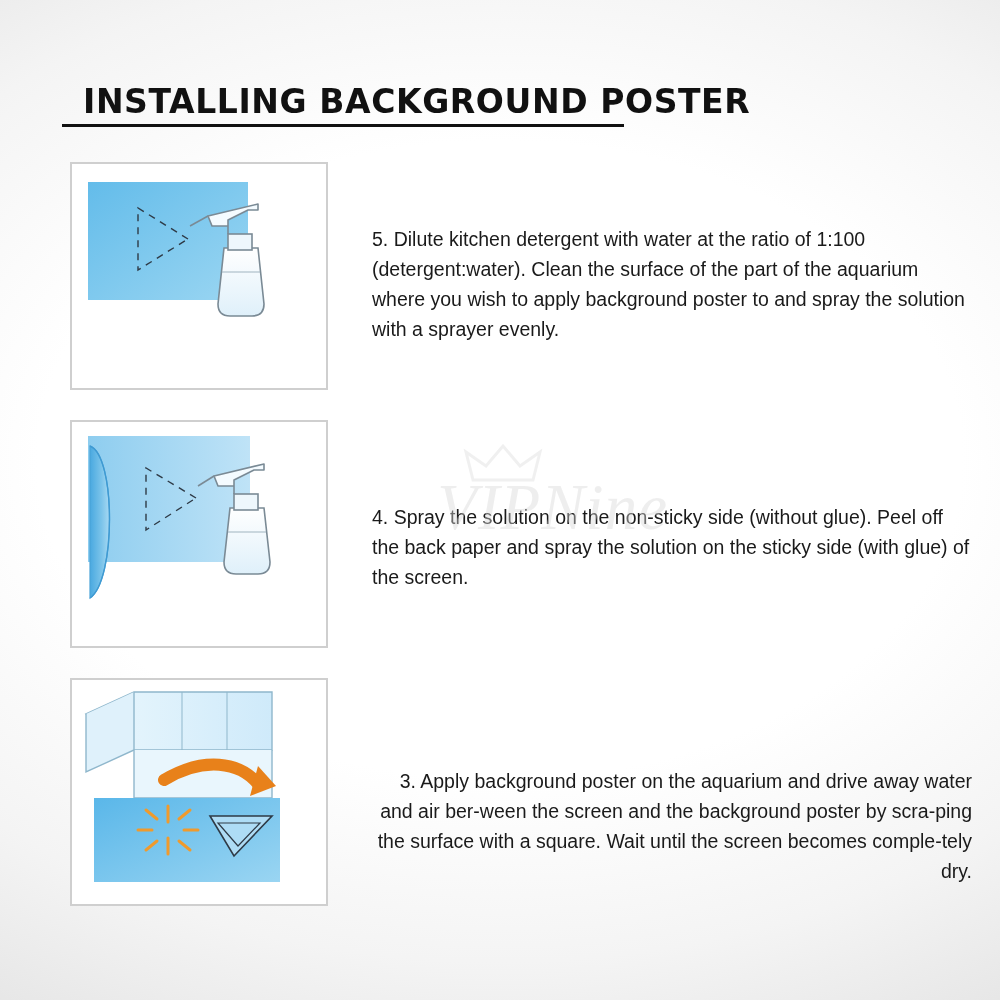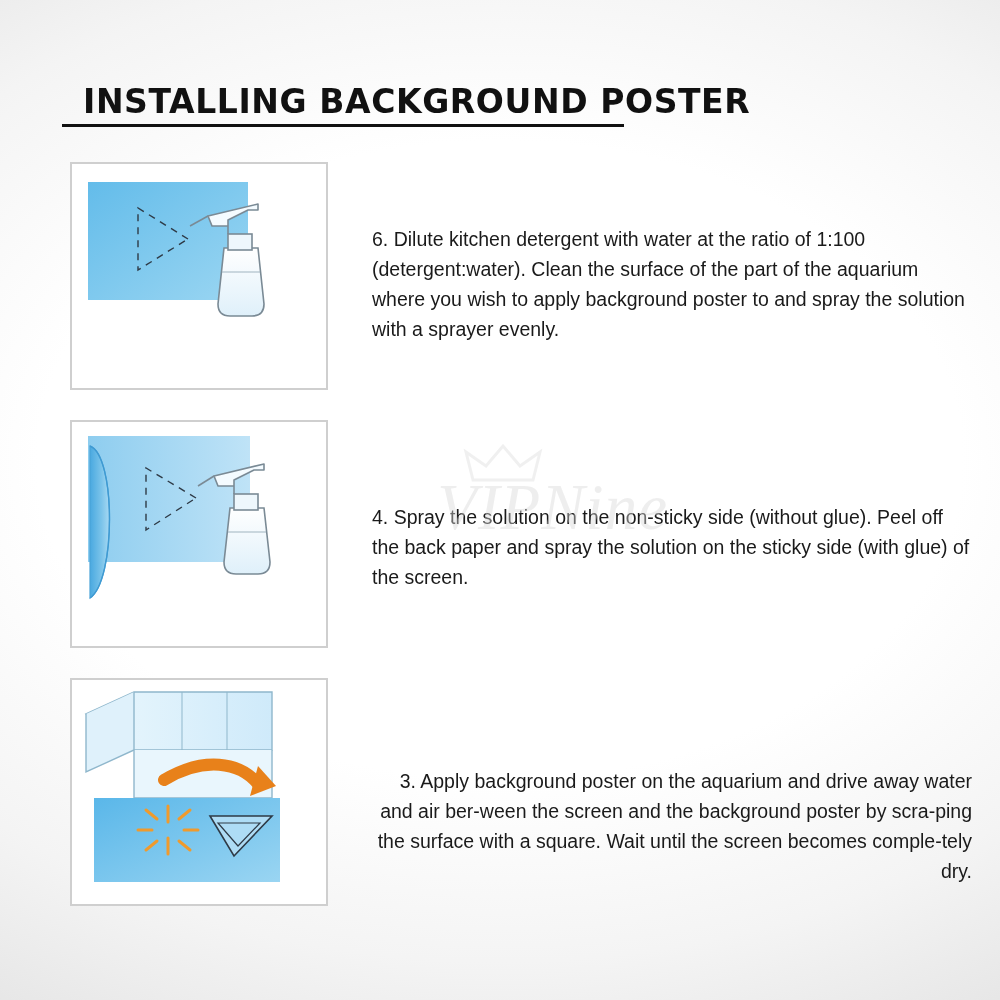--- a/index.html
+++ b/index.html
@@ -121,21 +121,21 @@
 
         <path d="M116 75 L66 44 L66 106 Z" fill="none" stroke="#2e3a46" stroke-width="1.4" stroke-dasharray="7 6"></path>
 
         <path d="M146 140 L152 84 L186 84 L192 140 Q192 152 180 152 L158 152 Q146 152 146 140 Z" fill="url(#bot1)" stroke="#7a8a95" stroke-width="1.6"></path>
         <rect x="156" y="70" width="24" height="16" fill="#eef7fc" stroke="#7a8a95" stroke-width="1.6"></rect>
         <path d="M156 70 L156 56 L176 46 L186 46 L186 40 L136 52 L140 62 L156 62" fill="#f4fbff" stroke="#7a8a95" stroke-width="1.6" stroke-linejoin="round"></path>
         <path d="M136 52 L118 62" stroke="#7a8a95" stroke-width="1.6"></path>
         <line x1="150" y1="108" x2="188" y2="108" stroke="#9fb4c0" stroke-width="1.2"></line>
       </svg>
     </div>
-    <div class="step-text">6. Dilute kitchen detergent with water at the ratio of 1:100 (detergent:water). Clean the surface of the part of the aquarium where you wish to apply background poster to and spray the solution with a sprayer evenly.</div>
+    <div class="step-text">5. Dilute kitchen detergent with water at the ratio of 1:100 (detergent:water). Clean the surface of the part of the aquarium where you wish to apply background poster to and spray the solution with a sprayer evenly.</div>
   </div>
 
   <div class="step" id="step2">
     <div class="step-figure">
       <svg width="254" height="224" viewBox="0 0 254 224">
         <defs>
           <linearGradient id="g2" x1="0" y1="0" x2="1" y2="0">
             <stop offset="0%" stop-color="#8ecdef"></stop>
             <stop offset="100%" stop-color="#bfe3f7"></stop>
           </linearGradient>

